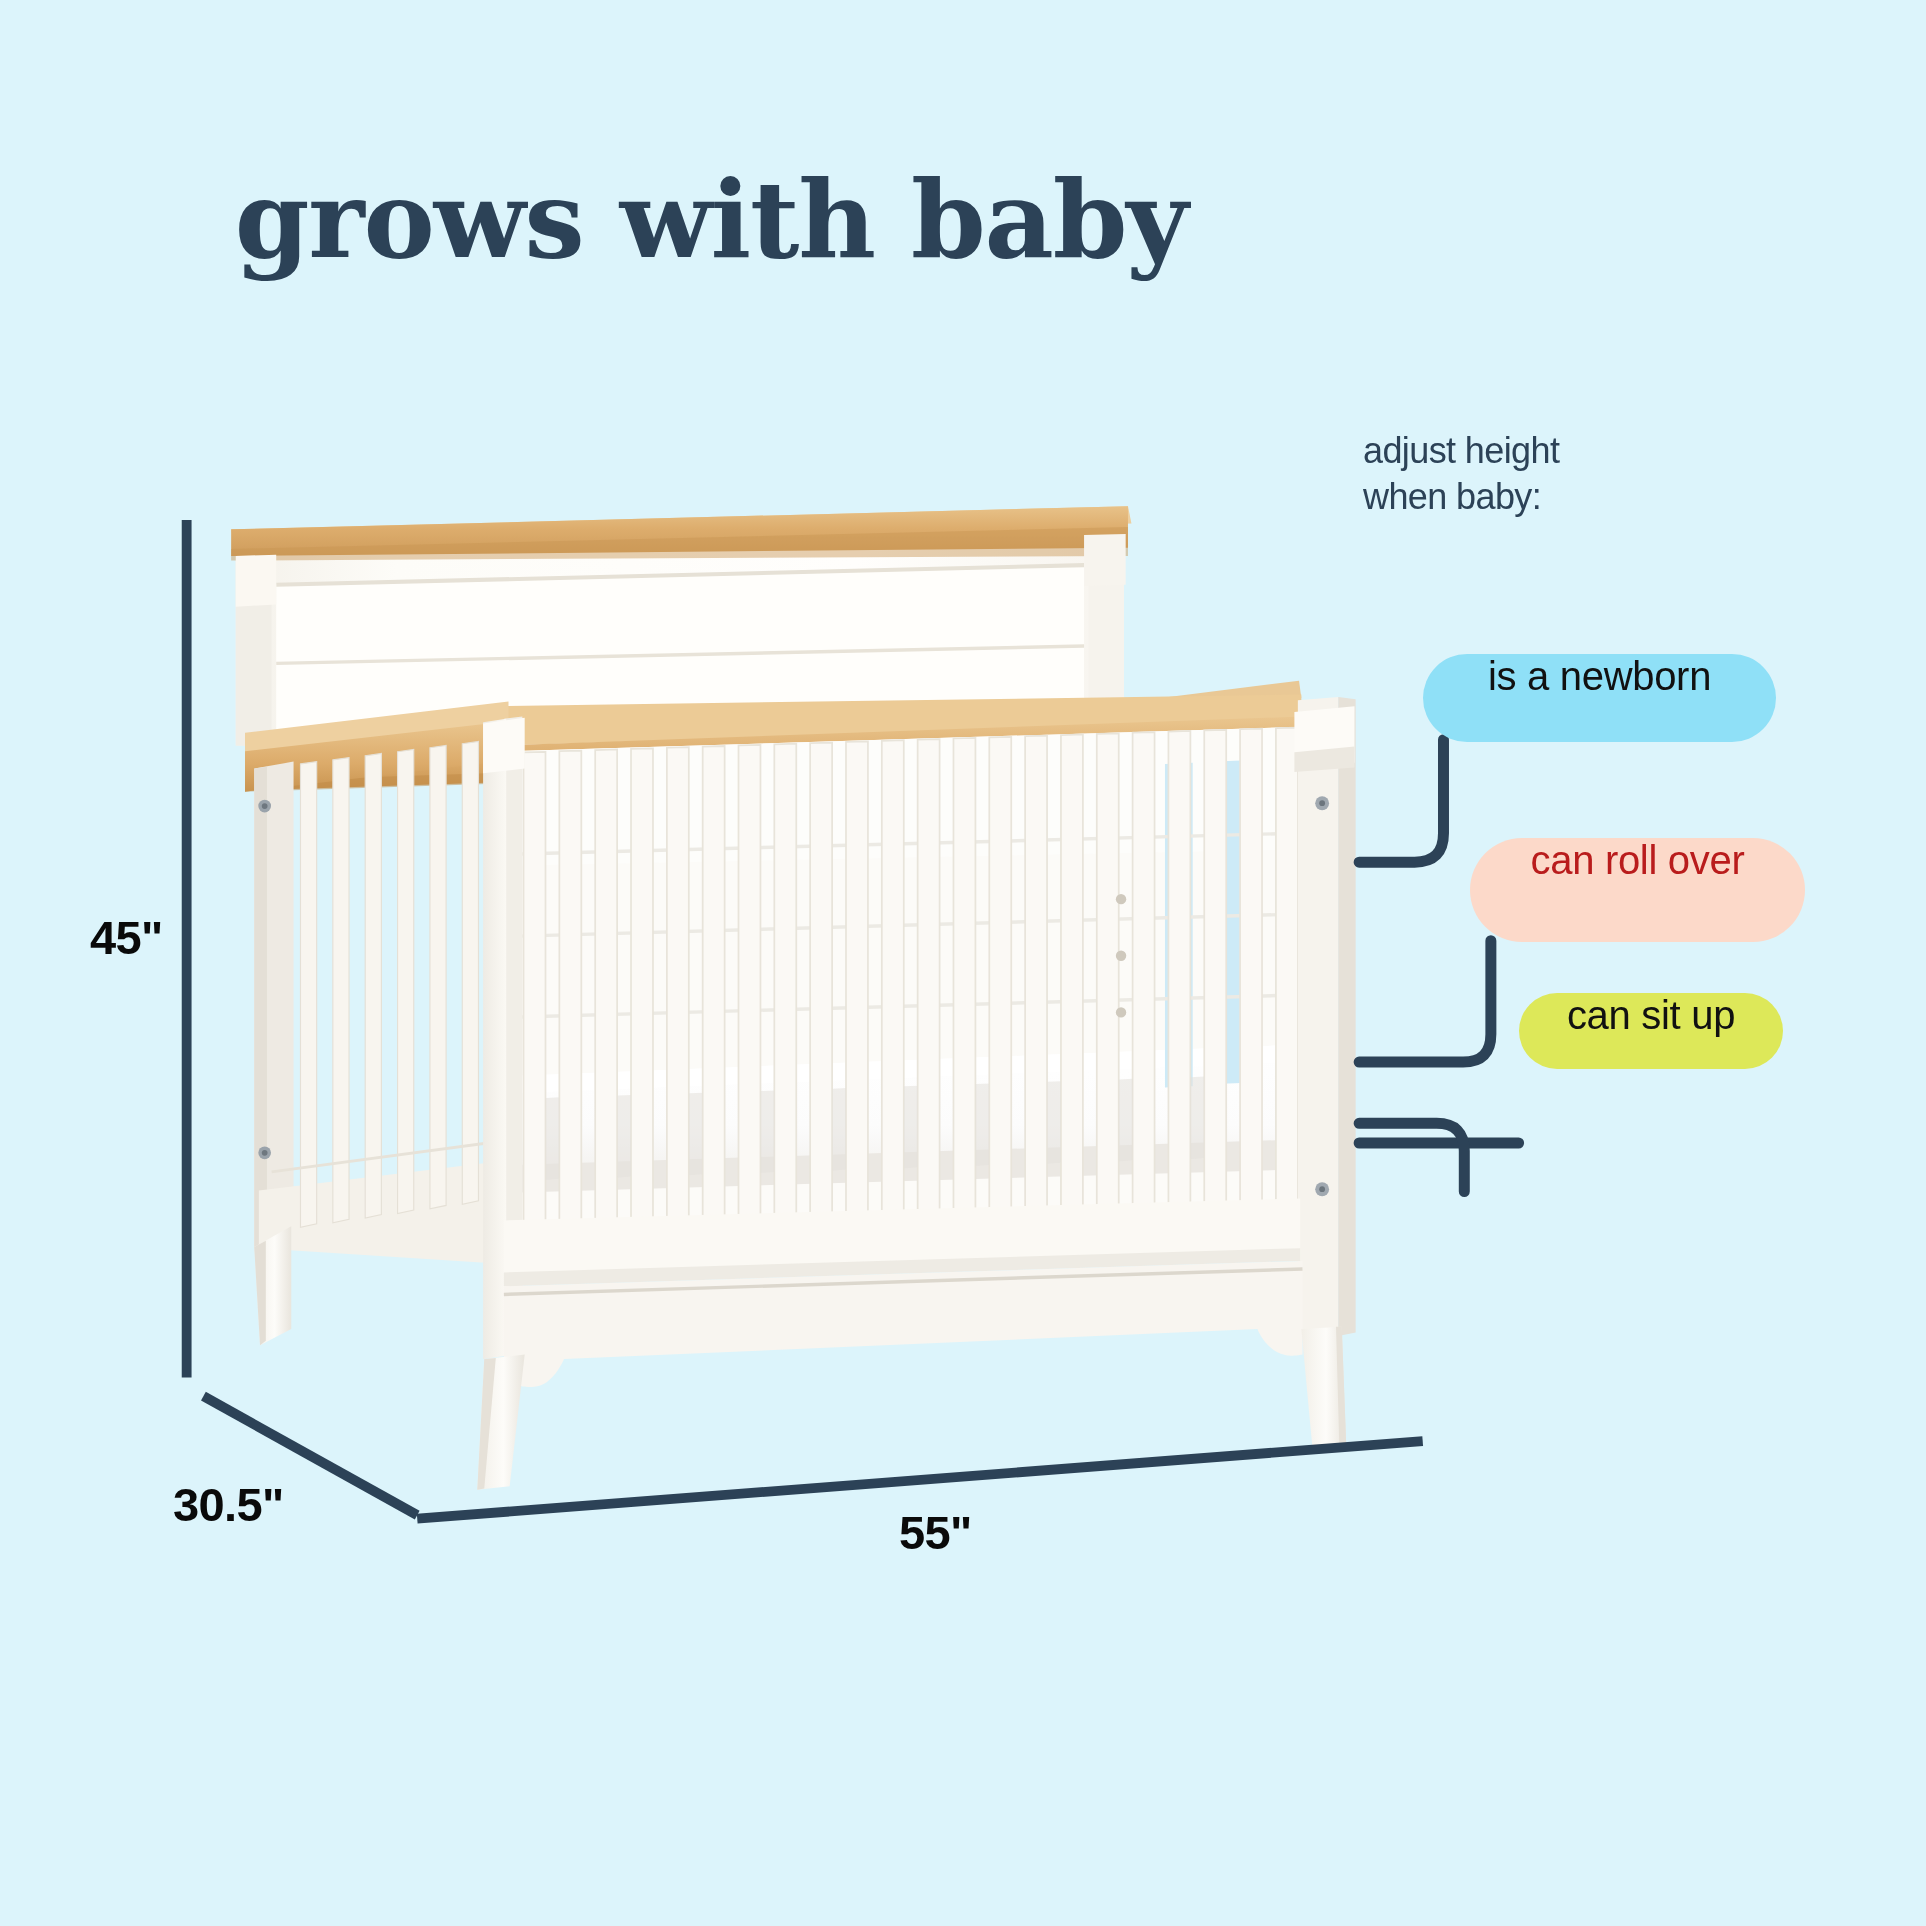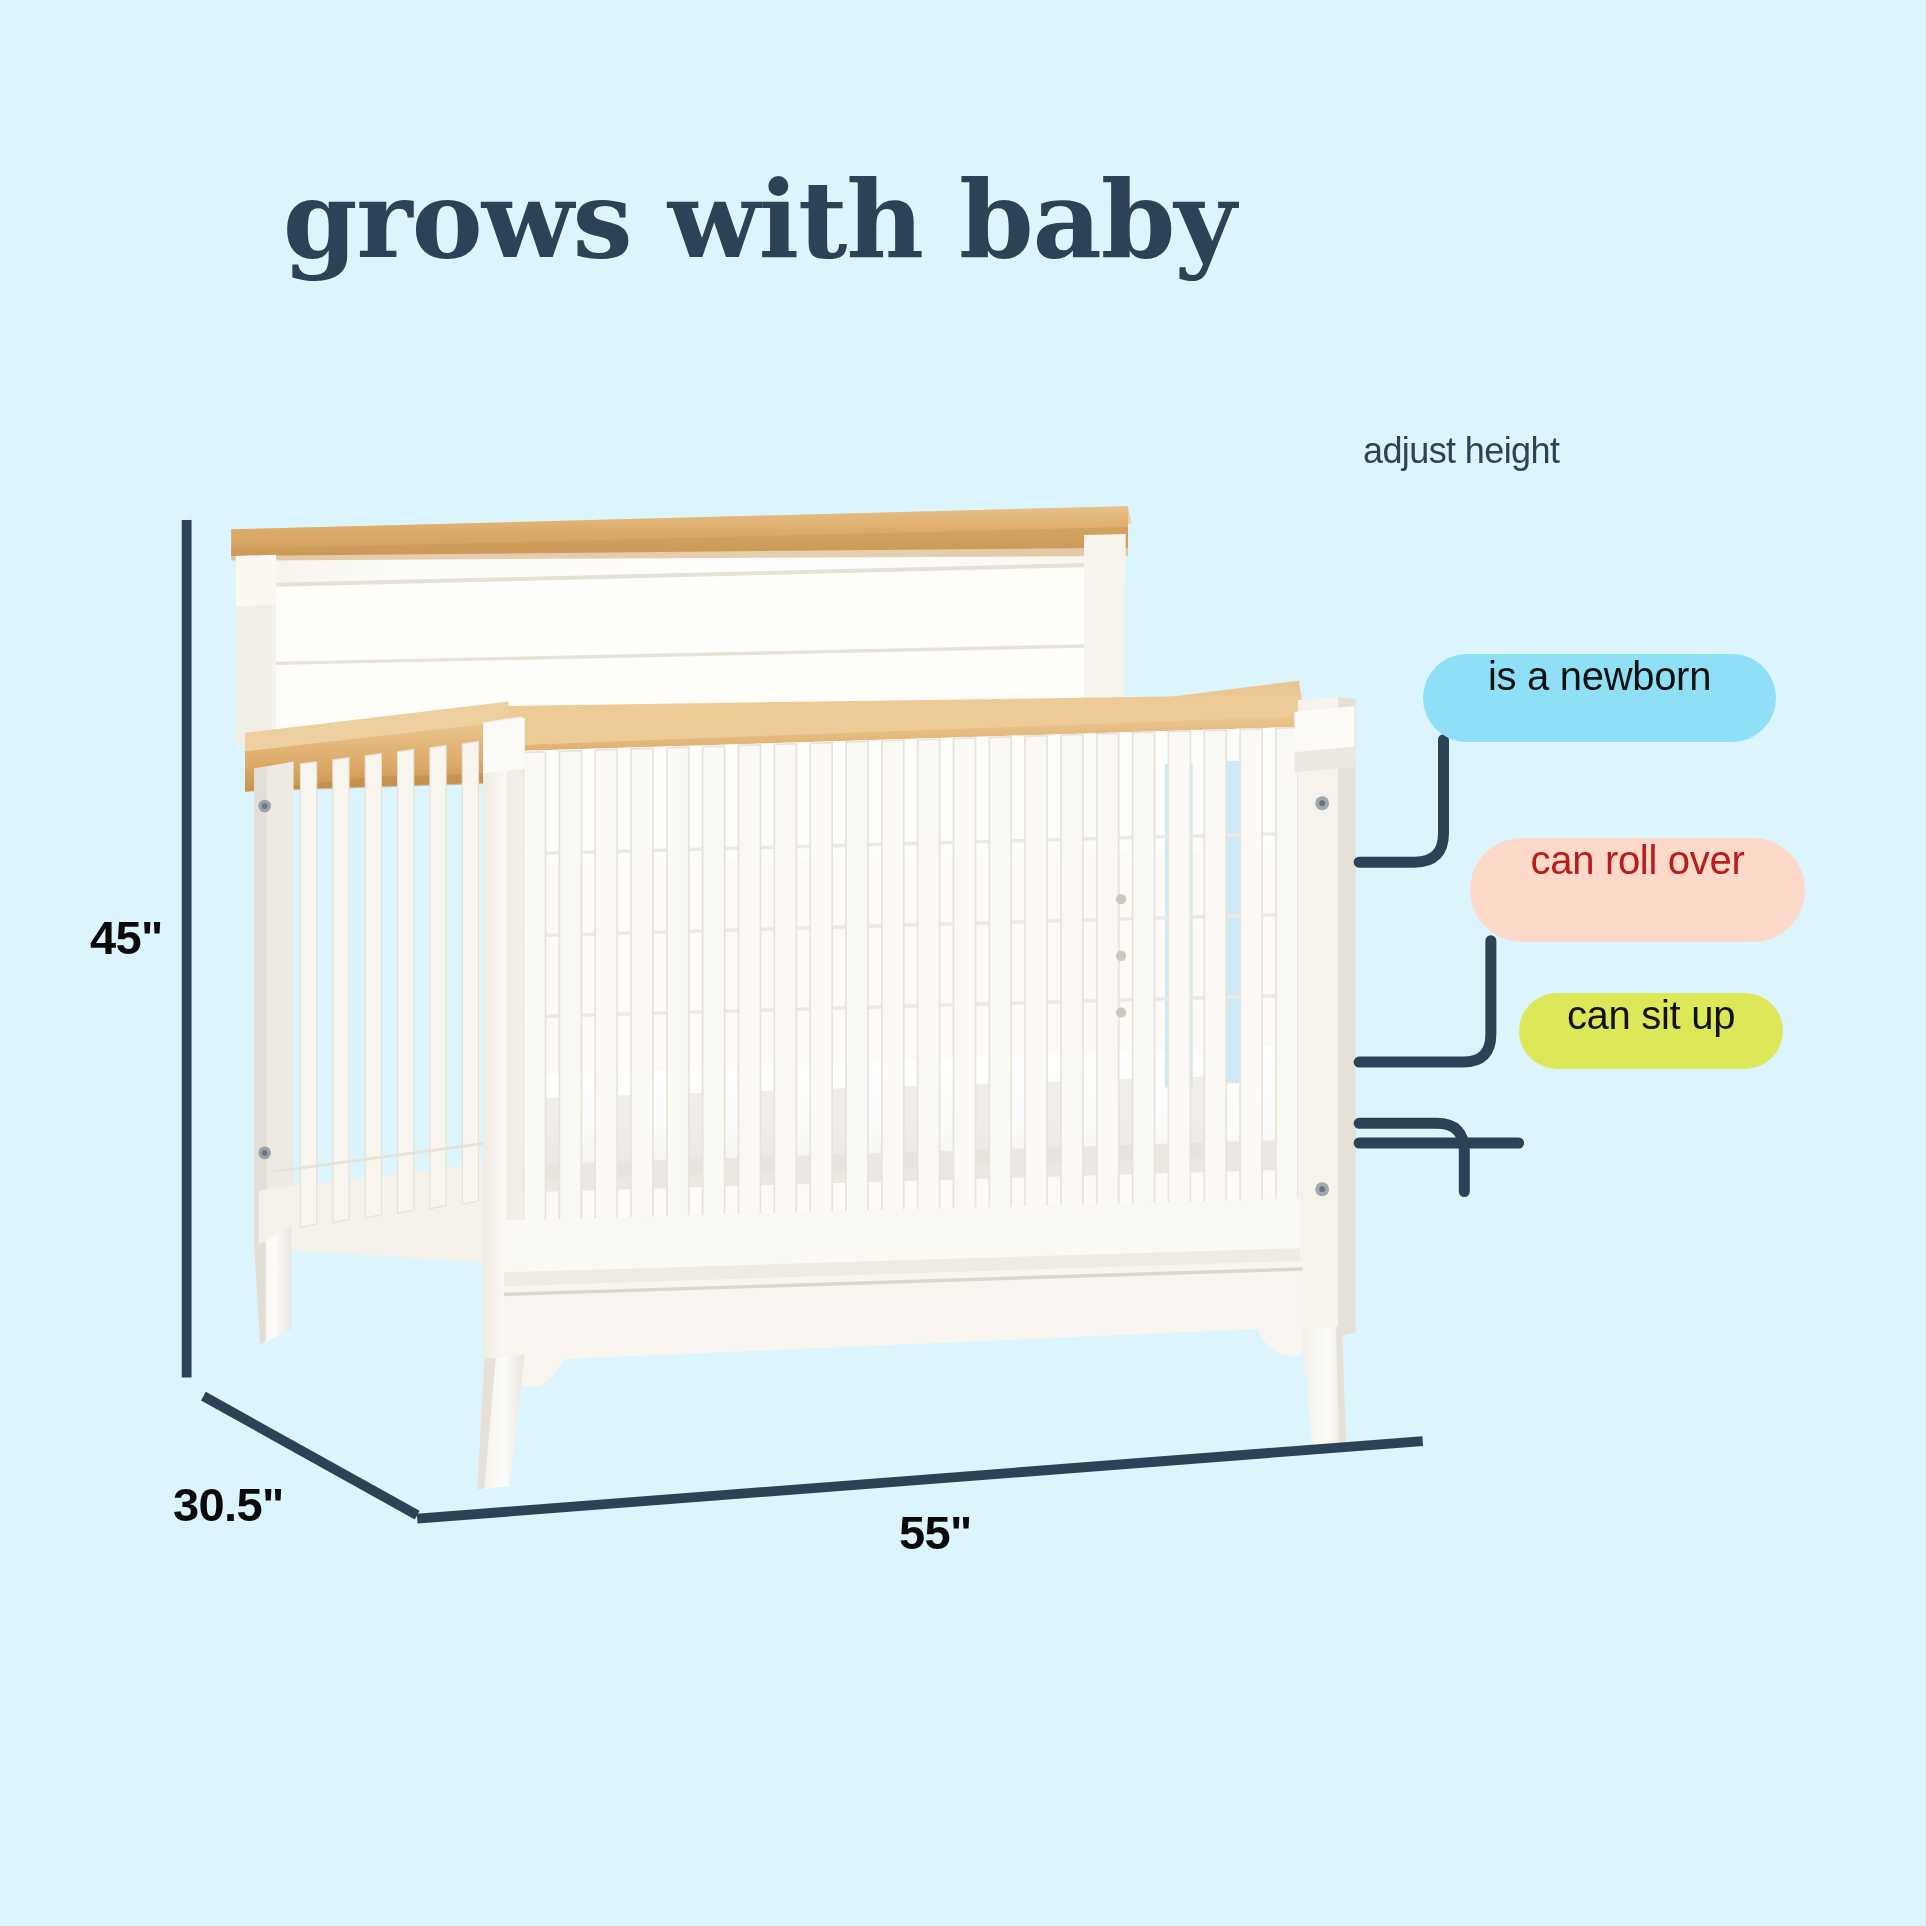--- a/index.html
+++ b/index.html
@@ -67,21 +67,21 @@
   
   svg.layer{position:absolute;left:0;top:0;width:1926px;height:1926px;overflow:visible;}
   #lines-layer{z-index:20;}
   #crib-layer{z-index:10;}
 </style>
 </head>
 <body style="background: rgb(220, 244, 251);">
 
 <div id="stage">
 
-  <div id="title" style="color: rgb(44, 66, 87); padding-left: 48px;">grows with baby</div>
+  <div id="title" style="color: rgb(44, 66, 87);">grows with baby</div>
 
   <svg class="layer" id="crib-layer" viewBox="0 0 3333 3333">
     <defs>
       <linearGradient id="woodTop" x1="0" y1="0" x2="0" y2="1">
         <stop offset="0%" stop-color="#e8c289"></stop>
         <stop offset="45%" stop-color="#ddad6d"></stop>
         <stop offset="100%" stop-color="#cf9c5b"></stop>
       </linearGradient>
       <linearGradient id="woodTopFront" x1="0" y1="0" x2="0" y2="1">
         <stop offset="0%" stop-color="#eac68f"></stop>
@@ -285,20 +285,21 @@
       <path d="M 2530,2122 L 2530,2166 Q 2530,2118 2482,2118 L 2352,2118" opacity="0"></path>
       <path d="M 2528,2122 L 2528,2170 Q 2528,2122 2478,2122 L 2352,2122" opacity="0"></path>
       <path d="M 2530,2122 L 2530,2166 Q 2530,2118 2480,2118 L 2352,2118" opacity="0"></path>
 
       <path d="M 2534,2062 L 2534,1992 Q 2534,1944 2486,1944 L 2352,1944"></path>
     </g>
   </svg>
 
   <div id="adjust-heading" style="color: rgb(44, 66, 87);">
     <div>adjust height</div>
+    <div>when baby:</div>
   </div>
 
   <div class="pill" id="pill-0" style="left: 1423px; top: 654px; width: 353px; height: 88px; background: rgb(143, 224, 247); color: rgb(17, 17, 17);">
     <span>is a newborn</span>
   </div>
 
   <div class="pill" id="pill-1" style="left: 1470px; top: 838px; width: 335px; height: 104px; background: rgb(252, 217, 201); color: #b91c1c;">
     <span>can roll over</span>
   </div>
 

